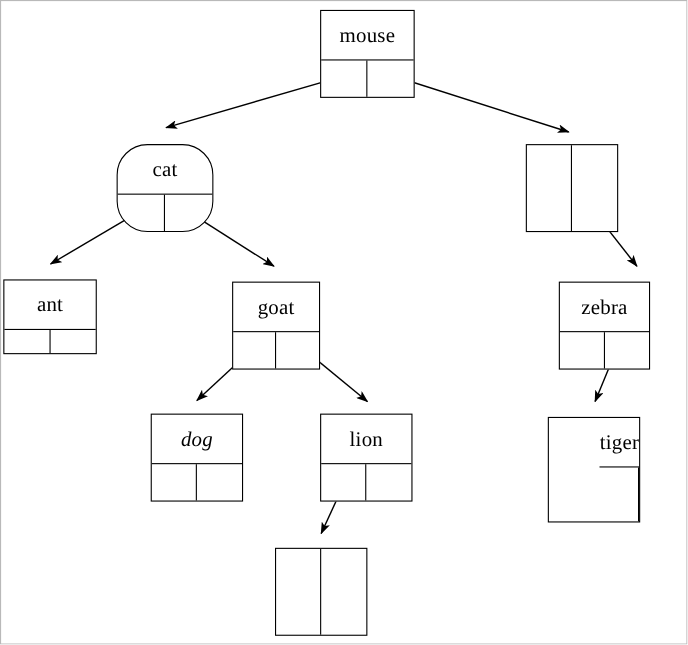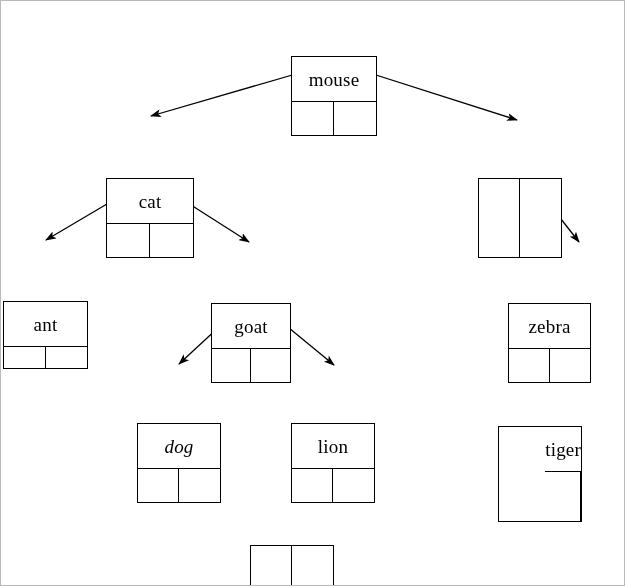--- a/index.html
+++ b/index.html
@@ -28,21 +28,20 @@
     height: 586px;
     pointer-events: none;
   }
   .node {
     position: absolute;
     box-sizing: border-box;
     border: 1.6px solid #000000;
     background: #ffffff;
     display: flex;
     flex-direction: column;
-    margin-top: 47px;
   }
   .node-label {
     flex: 0 0 45px;
     height: 45px;
     display: flex;
     align-items: center;
     justify-content: center;
     font-size: 19px;
     color: #000000;
     line-height: 1;
@@ -88,21 +87,21 @@
   </svg>
 
   <div id="nodes-group">
       <div class="node" style="left: 290px; top: 8px; width: 86px; height: 80px;">
         <div class="node-label">mouse</div>
         <div class="node-pointers">
           <div class="ptr left"></div>
           <div class="ptr right"></div>
         </div>
       </div>
-      <div class="node" style="left: 105px; top: 130px; width: 88px; height: 80px;">
+      <div class="node" style="left: 105px; top: 130px; width: 88px; height: 80px; border-radius: 28px;">
         <div class="node-label">cat</div>
         <div class="node-pointers">
           <div class="ptr left"></div>
           <div class="ptr right"></div>
         </div>
       </div>
       <div class="node" style="left: 477px; top: 130px; width: 84px; height: 80px;">
         <div class="node-pointers">
           <div class="ptr left"></div>
           <div class="ptr right"></div>

